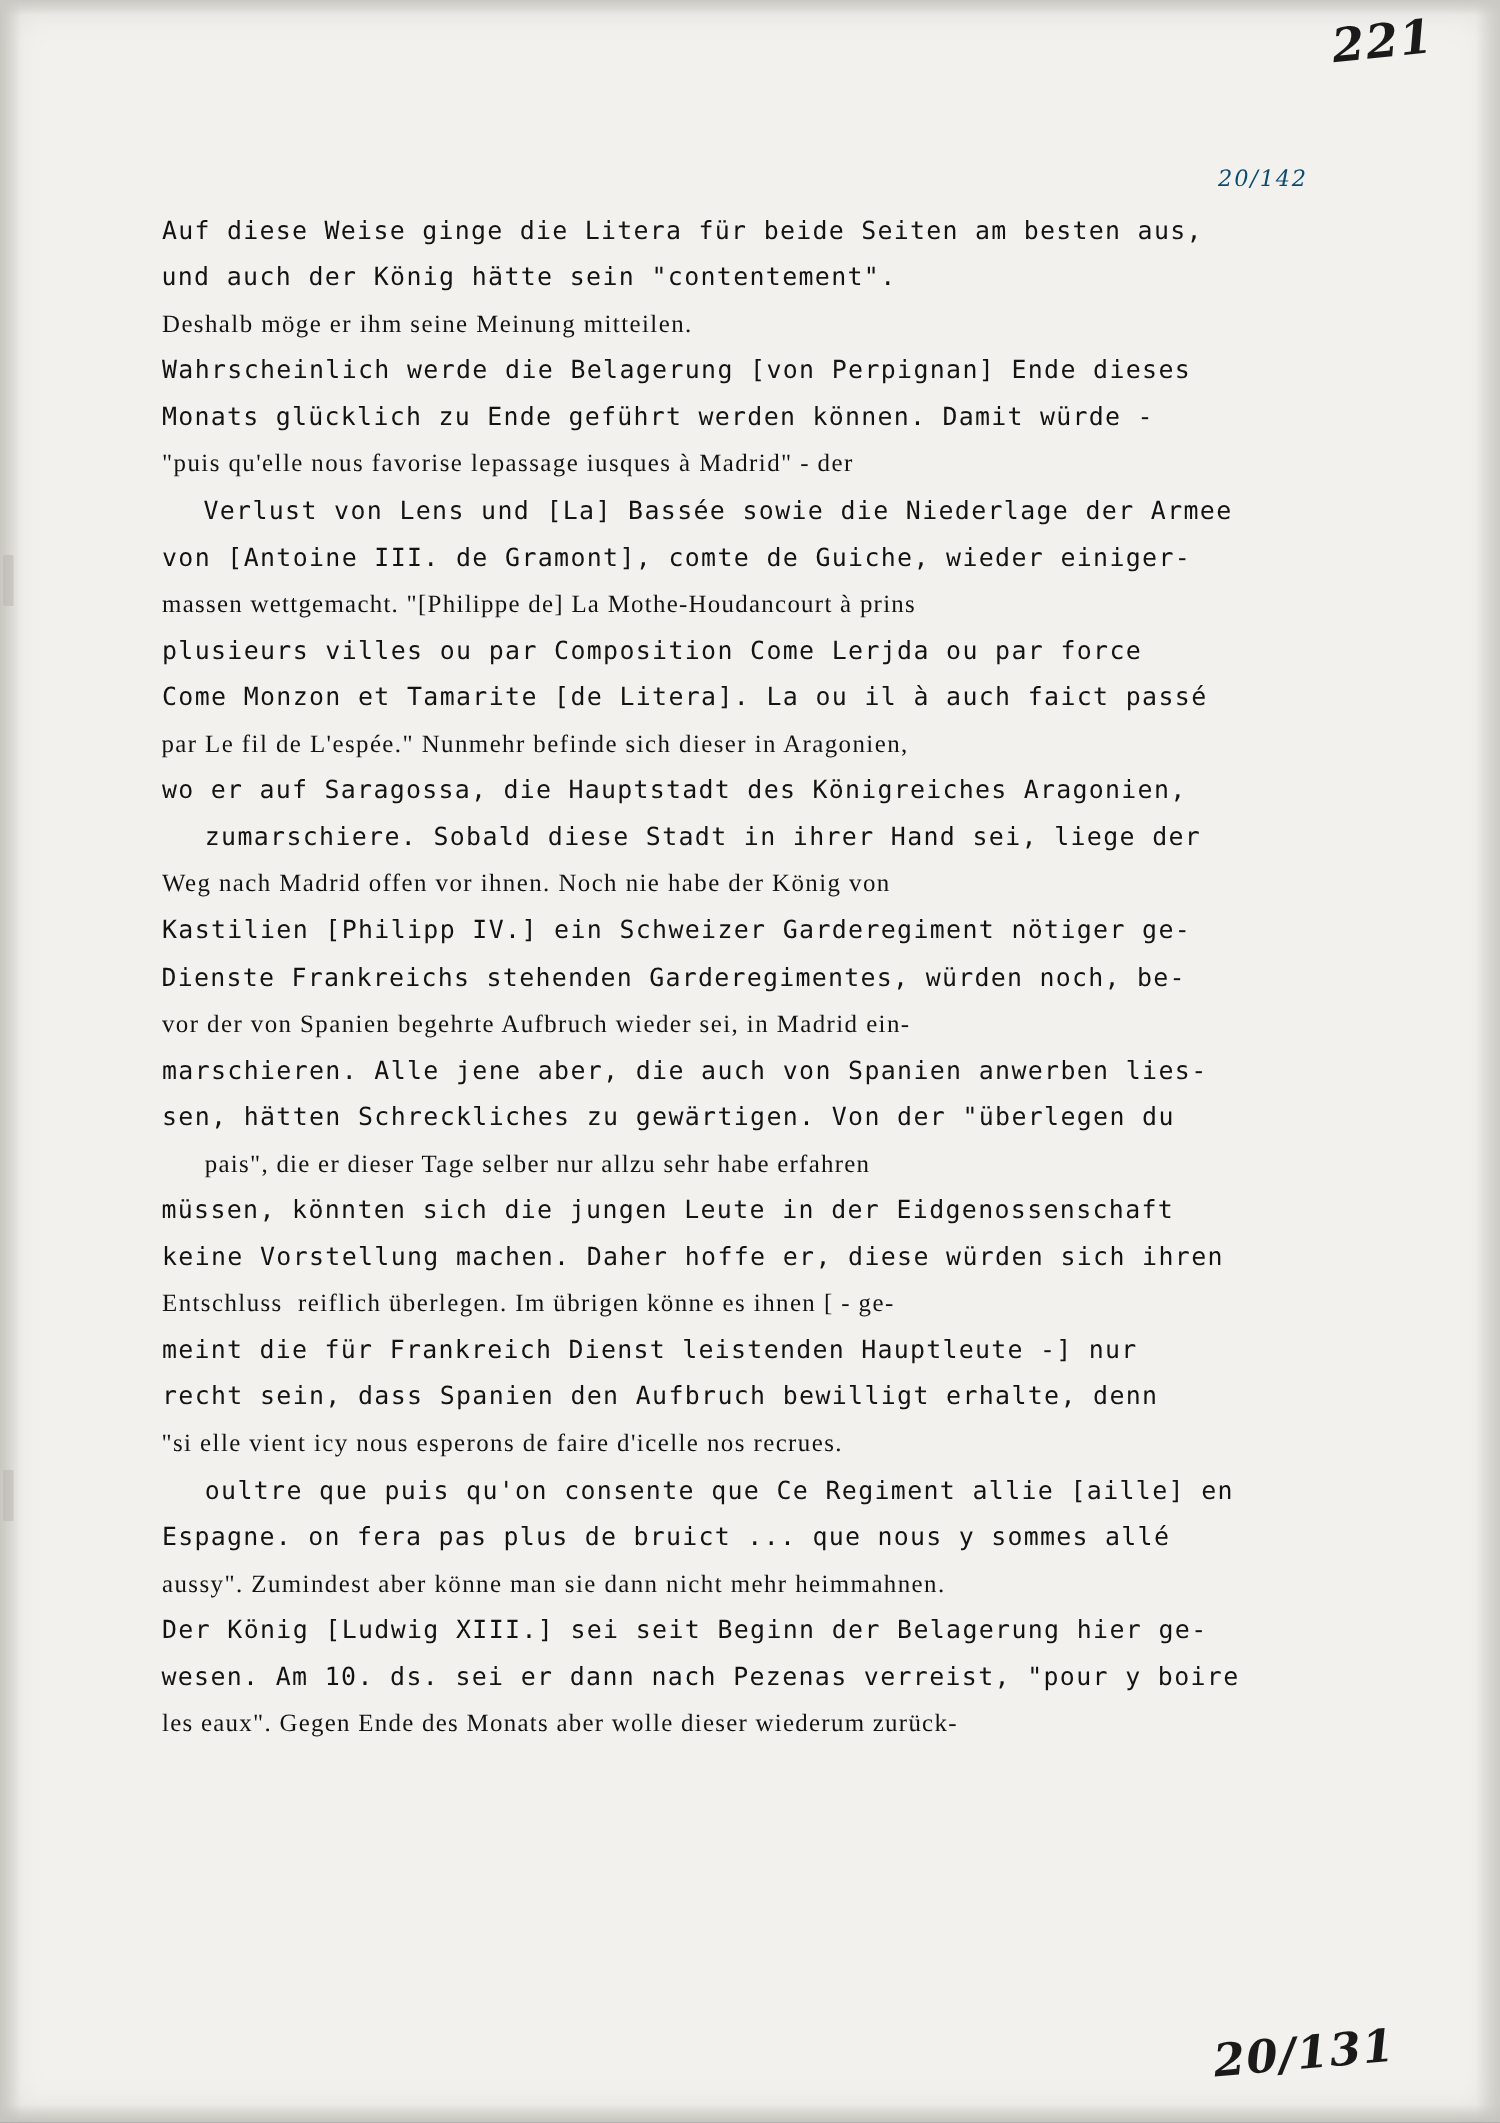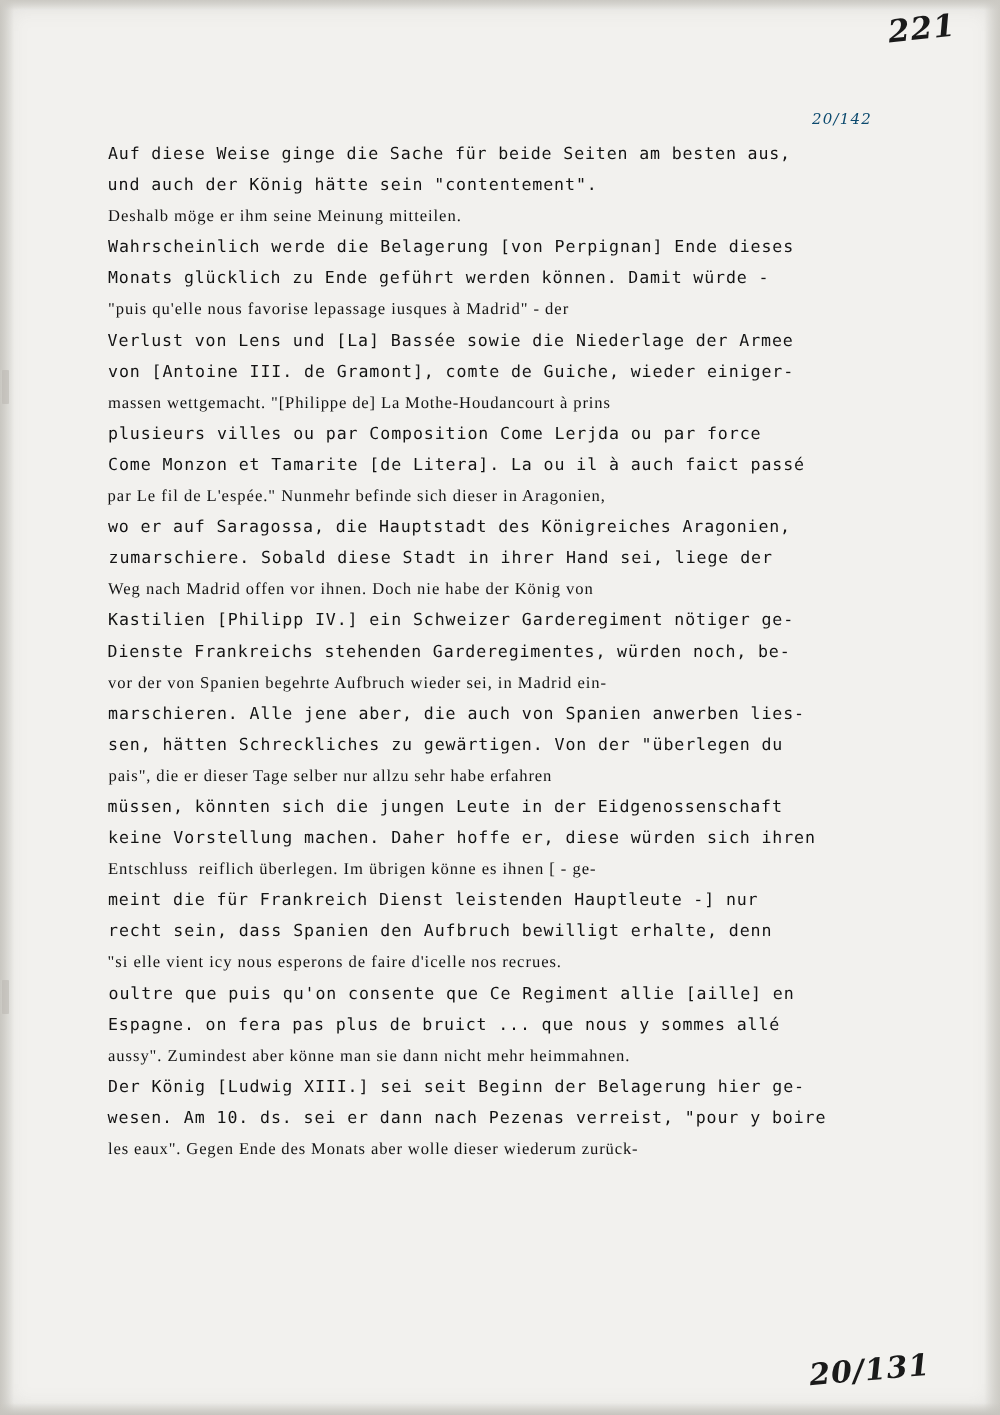--- a/index.html
+++ b/index.html
@@ -102,56 +102,56 @@
     font-size: 16.6px;
     line-height: 31.1px;
     letter-spacing: 0.9px;
     white-space: pre;
     color: #131313;
     text-rendering: geometricPrecision;
   }
   
   .line:nth-child(3n)   { letter-spacing: 0.95px; font-family: Liberation Serif, serif; }
   .line:nth-child(4n+1) { letter-spacing: 0.85px; }
-  .line:nth-child(7n)   { transform: translateX(0.5px); }
+  .line:nth-child(7n)   { transform: translateX(0.5px); margin-left: 28px; }
   .line:nth-child(5n+2) { transform: translateX(-0.4px); }
 </style>
 </head>
 <body>
 
 <div id="page">
 
   <div class="edge-left"></div>
   <div class="edge-right"></div>
   <div class="edge-top"></div>
   <div class="edge-bottom"></div>
 
   <div class="punch-mark" style="top:370px;"></div>
   <div class="punch-mark" style="top:980px;"></div>
 
   <div class="handwritten" id="folio-top">221</div>
 
   <div id="doc-ref">20/142</div>
 
   <div id="typescript">
-    <div class="line">Auf diese Weise ginge die Sache für beide Seiten am besten aus,</div>
+    <div class="line">Auf diese Weise ginge die Litera für beide Seiten am besten aus,</div>
     <div class="line">und auch der König hätte sein "contentement".</div>
     <div class="line">Deshalb möge er ihm seine Meinung mitteilen.</div>
     <div class="line">Wahrscheinlich werde die Belagerung [von Perpignan] Ende dieses</div>
     <div class="line">Monats glücklich zu Ende geführt werden können. Damit würde -</div>
     <div class="line">"puis qu'elle nous favorise lepassage iusques à Madrid" - der</div>
     <div class="line">Verlust von Lens und [La] Bassée sowie die Niederlage der Armee</div>
     <div class="line">von [Antoine III. de Gramont], comte de Guiche, wieder einiger-</div>
     <div class="line">massen wettgemacht. "[Philippe de] La Mothe-Houdancourt à prins</div>
     <div class="line">plusieurs villes ou par Composition Come Lerjda ou par force</div>
     <div class="line">Come Monzon et Tamarite [de Litera]. La ou il à auch faict passé</div>
     <div class="line">par Le fil de L'espée." Nunmehr befinde sich dieser in Aragonien,</div>
     <div class="line">wo er auf Saragossa, die Hauptstadt des Königreiches Aragonien,</div>
     <div class="line">zumarschiere. Sobald diese Stadt in ihrer Hand sei, liege der</div>
-    <div class="line">Weg nach Madrid offen vor ihnen. Doch nie habe der König von</div>
+    <div class="line">Weg nach Madrid offen vor ihnen. Noch nie habe der König von</div>
     <div class="line">Kastilien [Philipp IV.] ein Schweizer Garderegiment nötiger ge-</div>
     <div class="line">Dienste Frankreichs stehenden Garderegimentes, würden noch, be-</div>
     <div class="line">vor der von Spanien begehrte Aufbruch wieder sei, in Madrid ein-</div>
     <div class="line">marschieren. Alle jene aber, die auch von Spanien anwerben lies-</div>
     <div class="line">sen, hätten Schreckliches zu gewärtigen. Von der "überlegen du</div>
     <div class="line">pais", die er dieser Tage selber nur allzu sehr habe erfahren</div>
     <div class="line">müssen, könnten sich die jungen Leute in der Eidgenossenschaft</div>
     <div class="line">keine Vorstellung machen. Daher hoffe er, diese würden sich ihren</div>
     <div class="line">Entschluss  reiflich überlegen. Im übrigen könne es ihnen [ - ge-</div>
     <div class="line">meint die für Frankreich Dienst leistenden Hauptleute -] nur</div>

